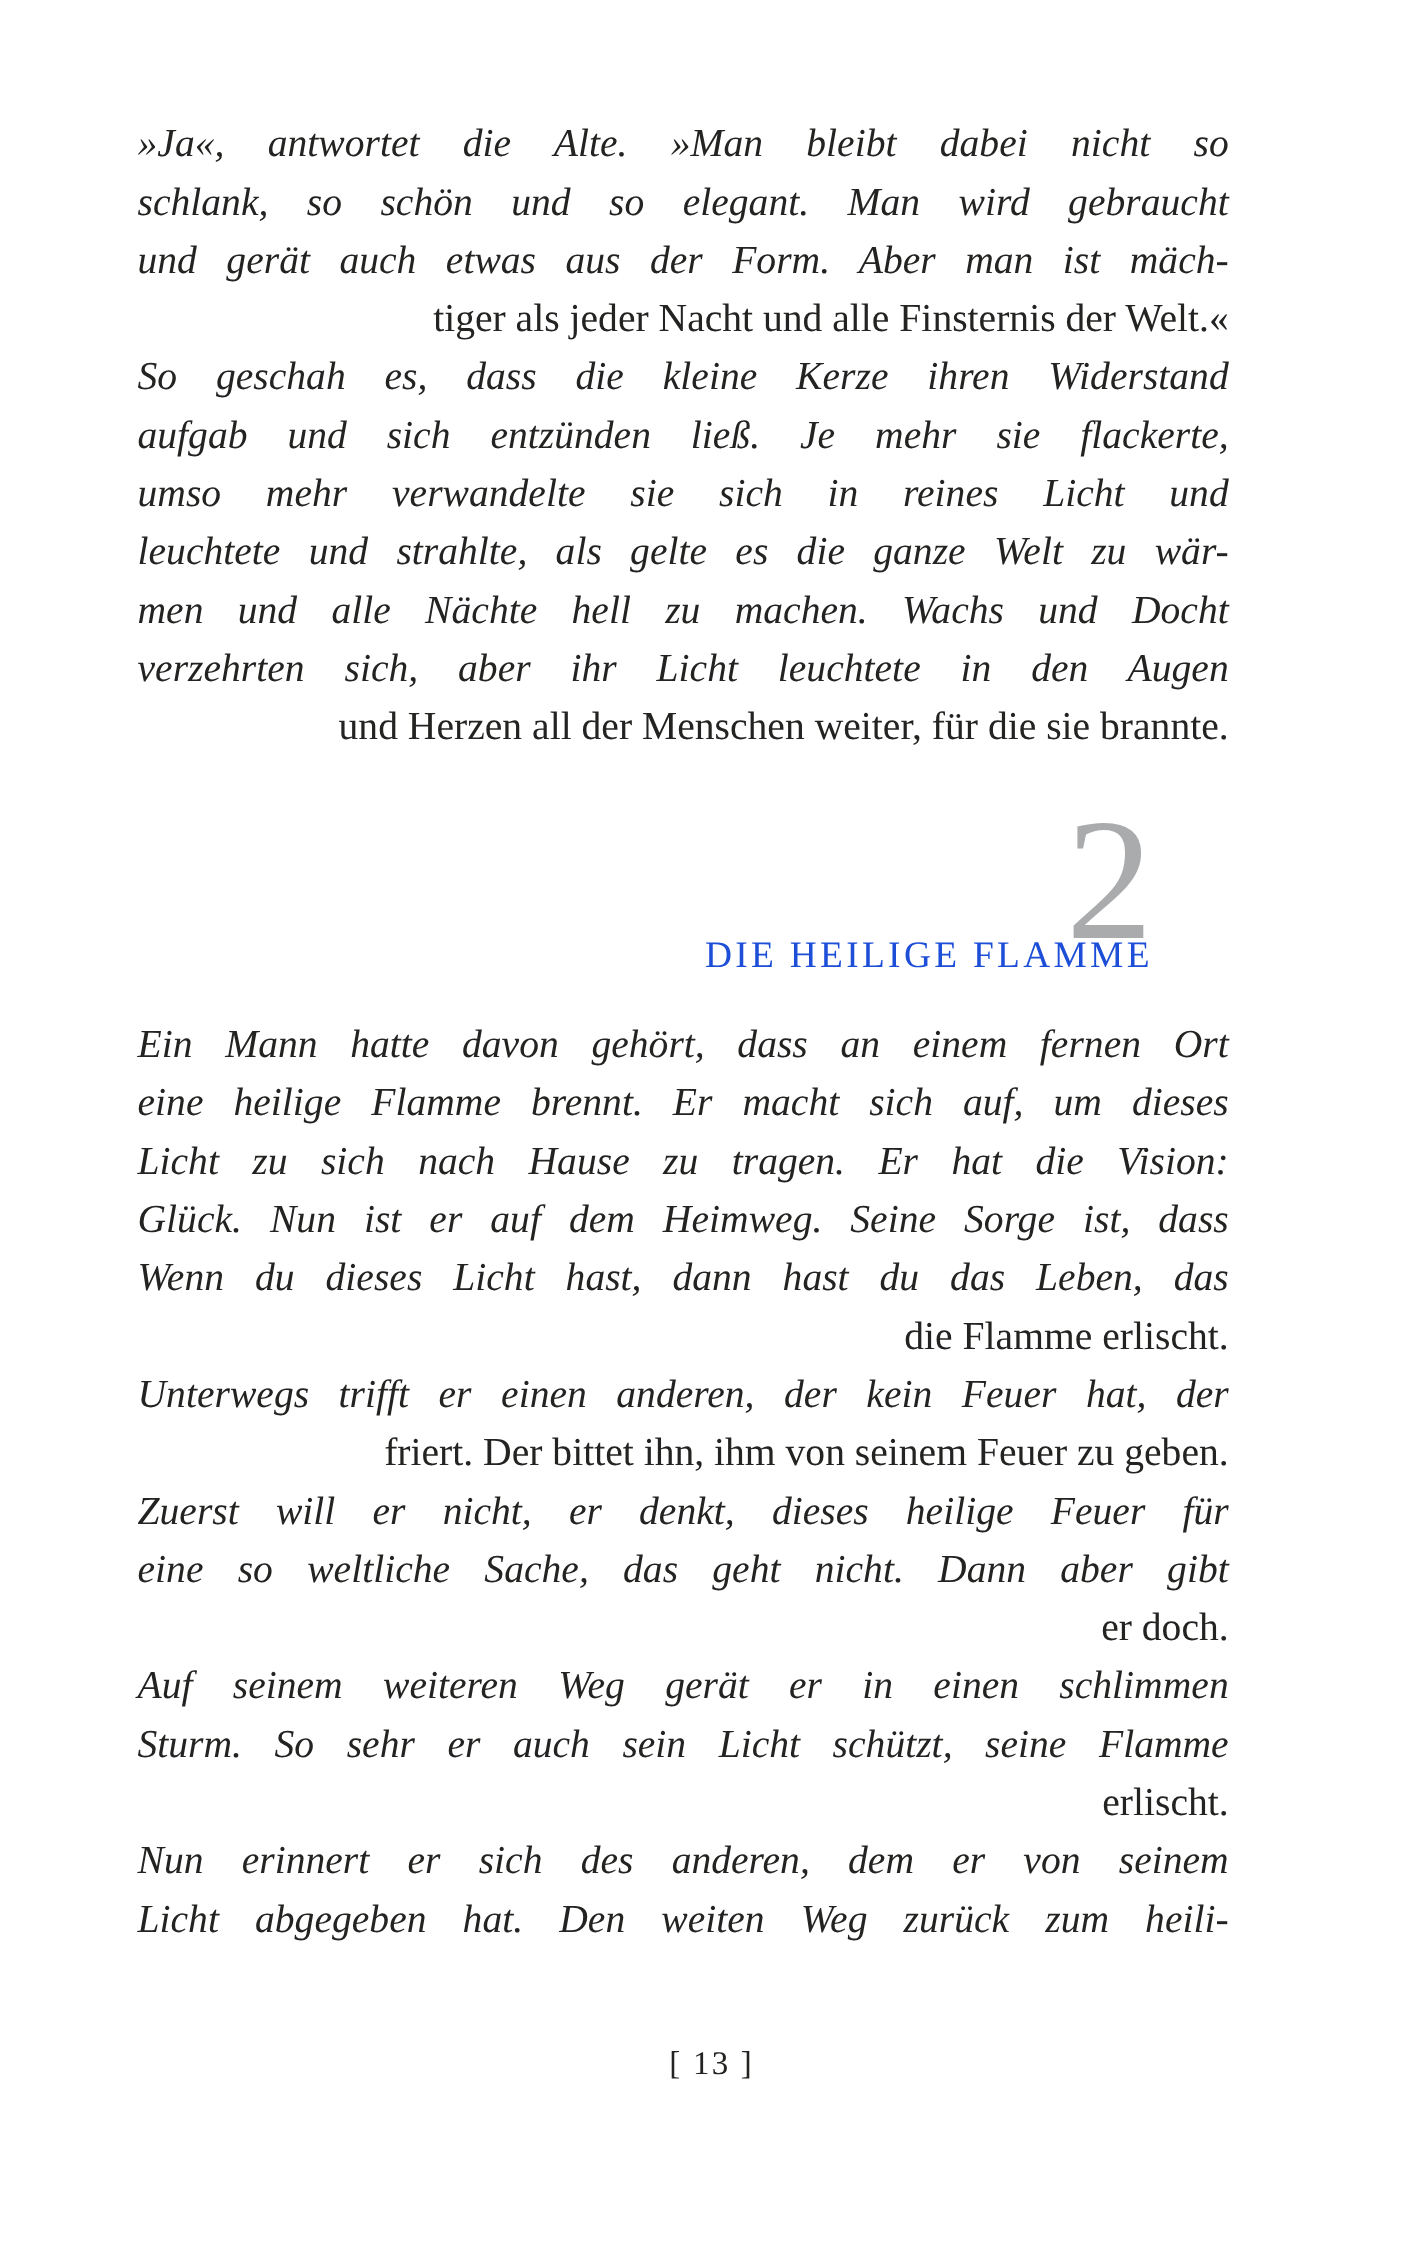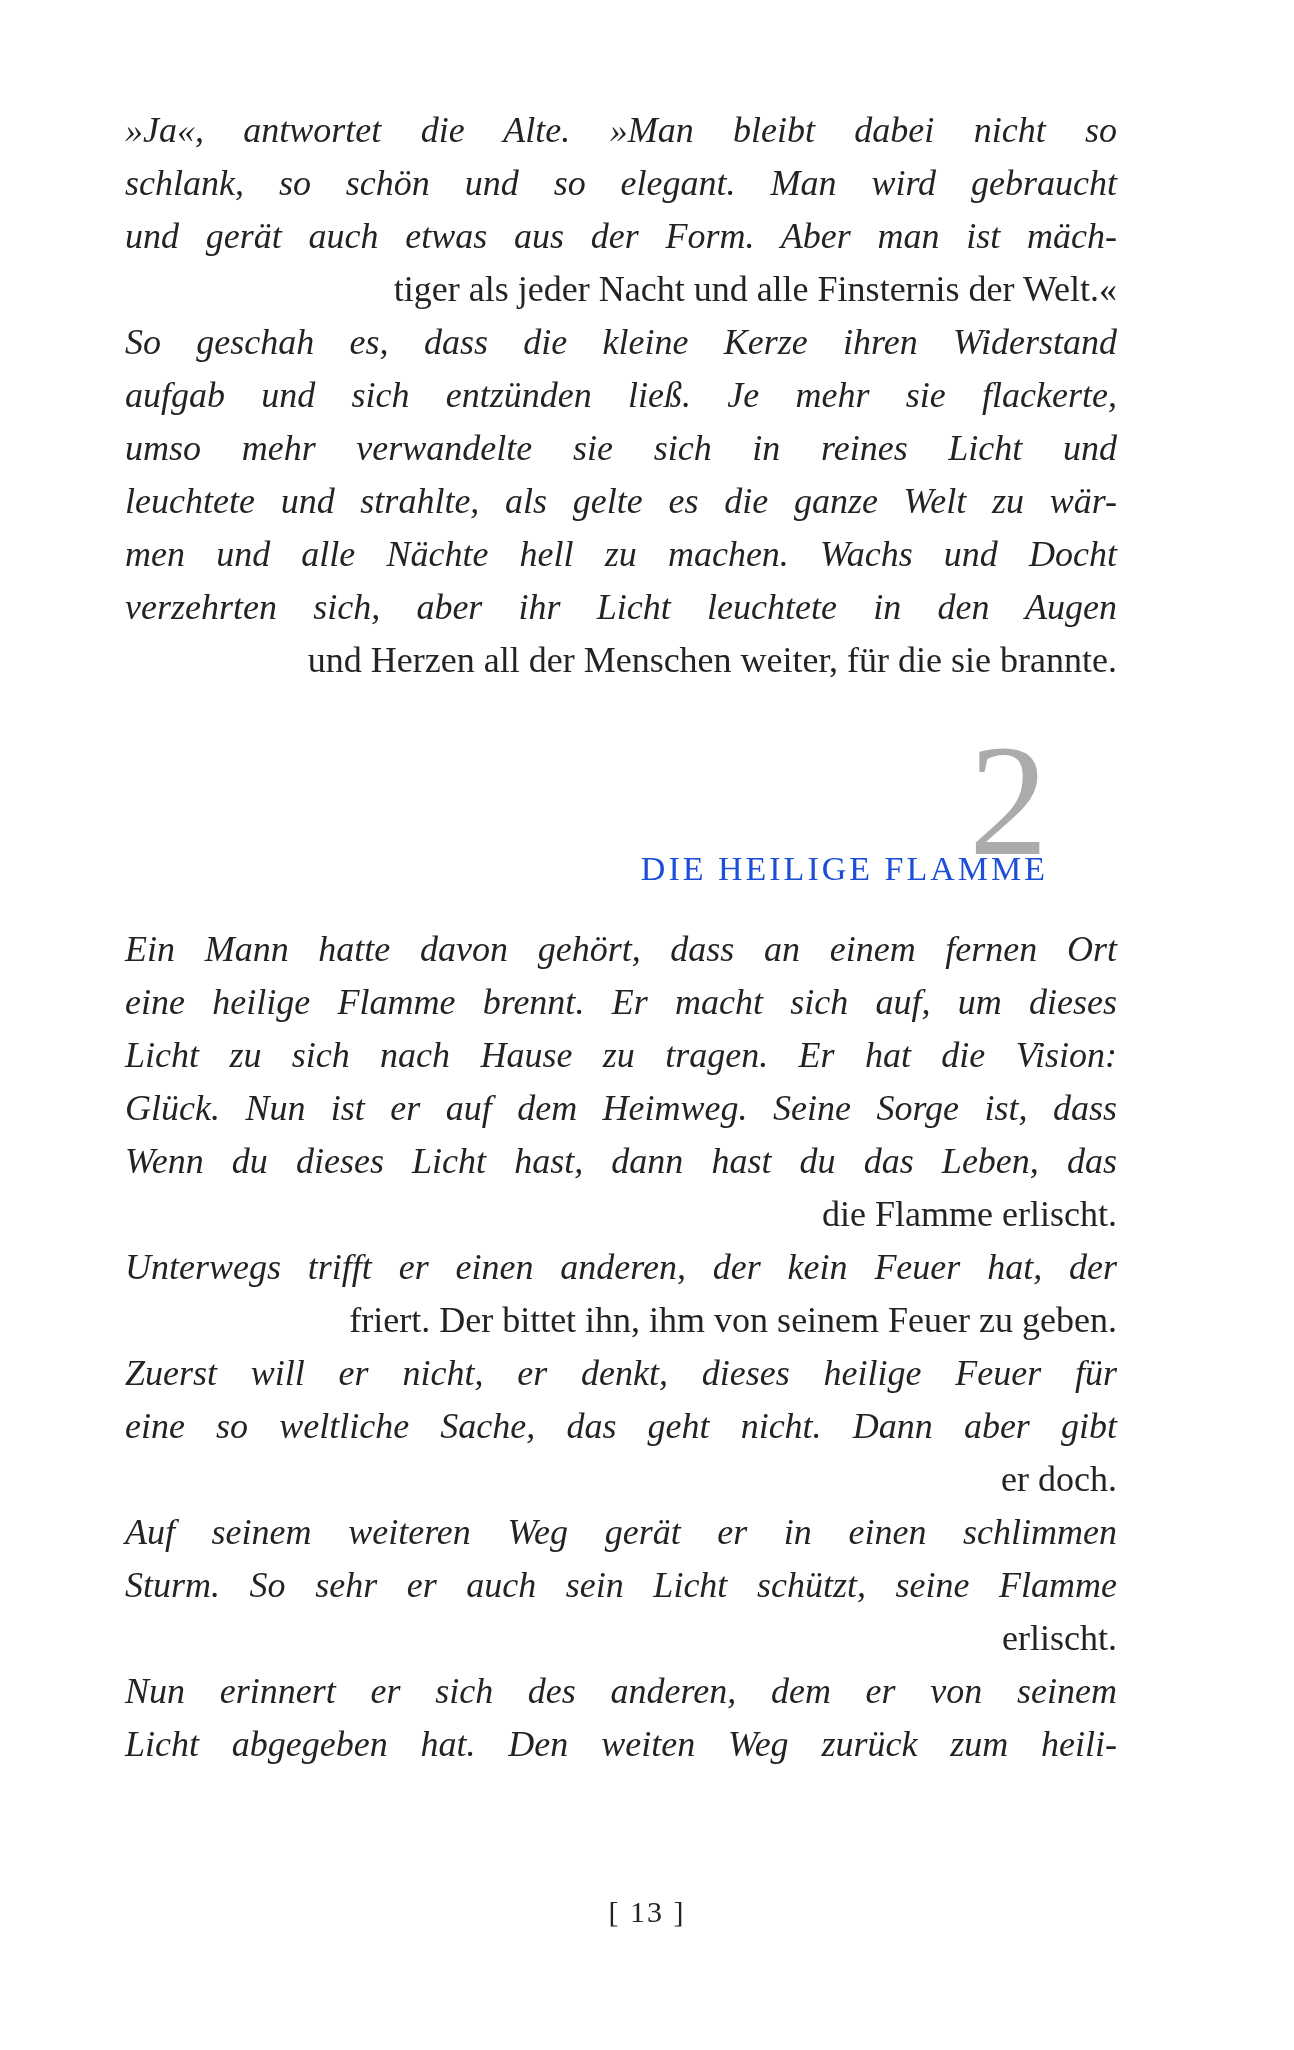--- a/index.html
+++ b/index.html
@@ -52,21 +52,20 @@
     z-index: 2;
   }
   .page-number {
     position: absolute;
     top: 1859px;
     left: 0;
     width: 100%;
     text-align: center;
     font-size: 30px;
     letter-spacing: 2px;
-    margin-top: 36px;
   }
 </style>
 </head>
 <body>
 
 <div class="page" style="background: rgb(255, 255, 255); color: rgb(35, 35, 33);">
 
   <div class="textblock" id="para1">
       <div class="line justify">»Ja«, antwortet die Alte. »Man bleibt dabei nicht so</div>
       <div class="line justify">schlank, so schön und so elegant. Man wird gebraucht</div>

